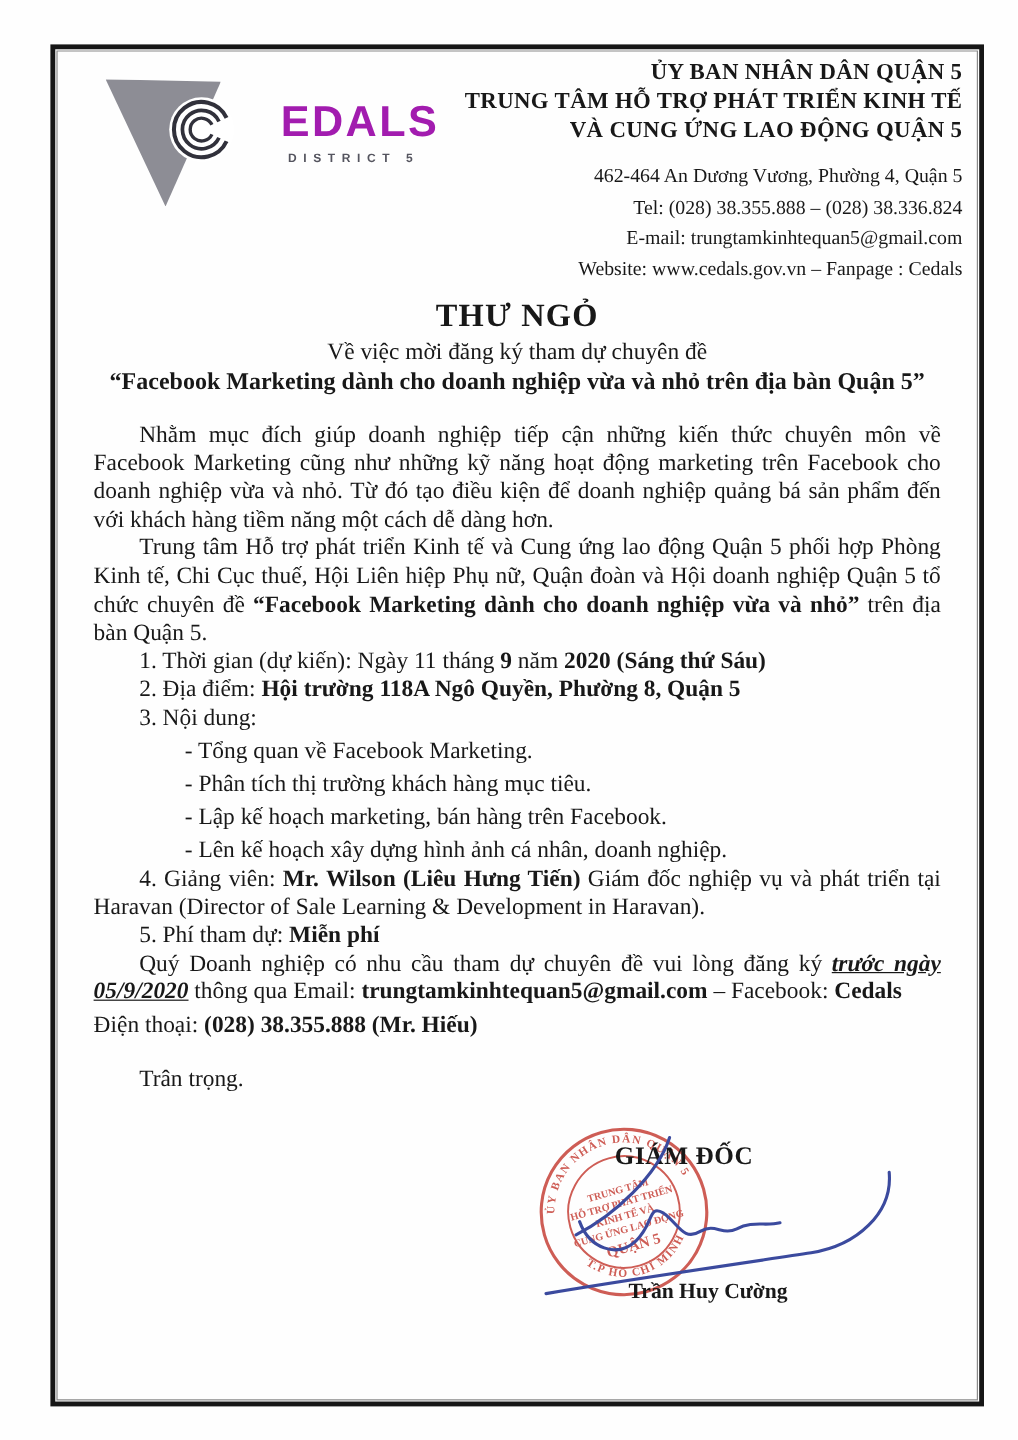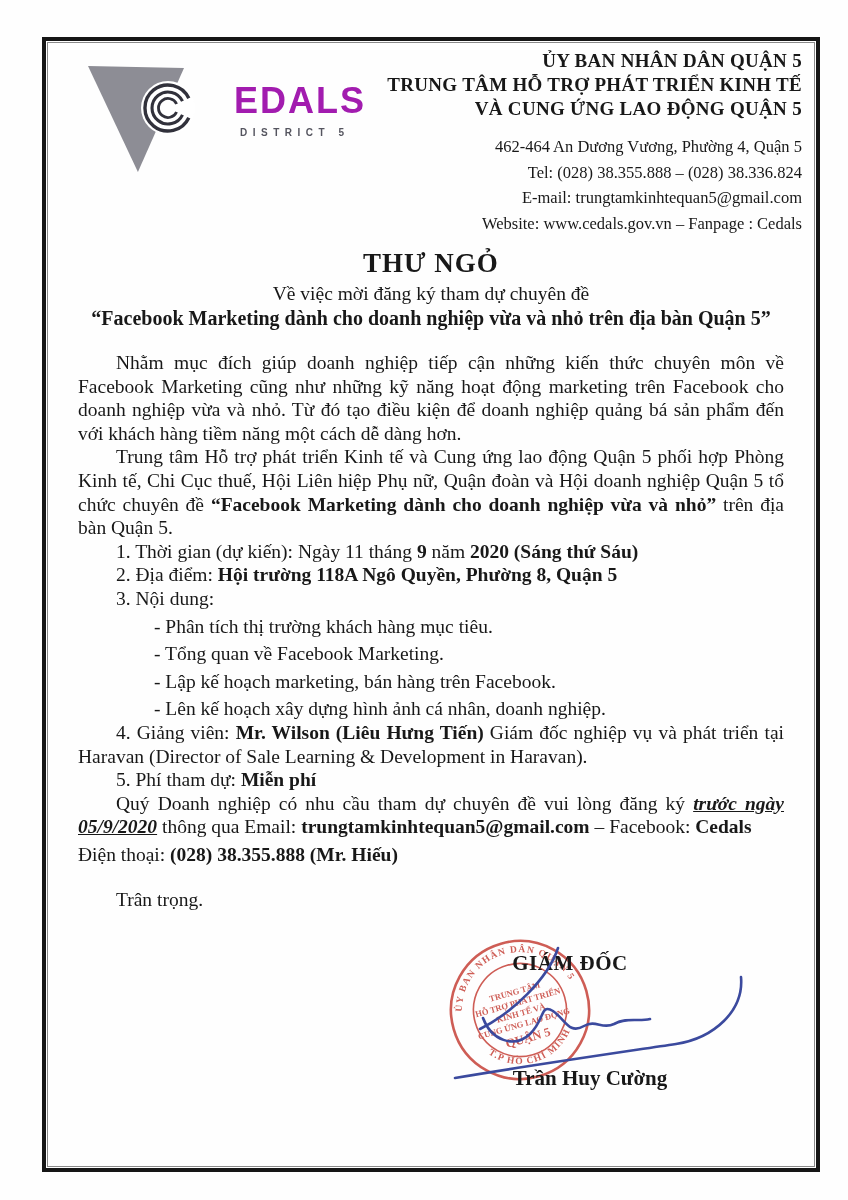--- a/index.html
+++ b/index.html
@@ -39,21 +39,21 @@
   .body-col p { margin:0; text-align:justify; text-indent:38px; }
   .mt { margin-top:6px; }
   .list-item { margin-top:4px; }
   .sub-item { text-indent:76px !important; margin-top:4px !important; }
   .phone-line { text-align:left; text-indent:0 !important; margin-top:4px !important; }
   .regards { margin-top:22px !important; }
   
   .sign-title { position:absolute; left:424px; top:910px; width:200px; text-align:center;
                 font-size:21px; font-weight:bold; letter-spacing:0.5px; }
   .sign-name  { position:absolute; left:404px; top:1025px; width:280px; text-align:center;
-                font-size:21px; font-weight:bold; }
+                font-size:18px; font-weight:bold; }
   .stamp { position:absolute; left:399px; top:894px; width:150px; height:150px; opacity:0.82; }
   .sig-strokes { position:absolute; left:400px; top:900px; }
 </style>
 </head>
 <body>
 
 <div class="page">
   <div class="frame">
 
     <div class="logo">
@@ -85,22 +85,22 @@
       <div class="doc-sub">Về việc mời đăng ký tham dự chuyên đề</div>
       <div class="doc-subject">“Facebook Marketing dành cho doanh nghiệp vừa và nhỏ trên địa bàn Quận 5”</div>
     </div>
 
     <div class="body-col">
       <p>Nhằm mục đích giúp doanh nghiệp tiếp cận những kiến thức chuyên môn về Facebook Marketing cũng như những kỹ năng hoạt động marketing trên Facebook cho doanh nghiệp vừa và nhỏ. Từ đó tạo điều kiện để doanh nghiệp quảng bá sản phẩm đến với khách hàng tiềm năng một cách dễ dàng hơn.</p>
       <p class="mt"><span>Trung tâm Hỗ trợ phát triển Kinh tế và Cung ứng lao động Quận 5 phối hợp Phòng Kinh tế, Chi Cục thuế, Hội Liên hiệp Phụ nữ, Quận đoàn và Hội doanh nghiệp Quận 5 tổ chức chuyên đề </span><span style="font-weight: bold;">“Facebook Marketing dành cho doanh nghiệp vừa và nhỏ”</span><span> trên địa bàn Quận 5.</span></p>
       <p class="list-item"><span>1. Thời gian (dự kiến): Ngày </span><span style="font-weight: normal;">11</span><span> tháng </span><span style="font-weight: bold;">9</span><span> năm </span><span style="font-weight: bold;">2020 (Sáng thứ Sáu)</span></p>
       <p class="list-item"><span>2. Địa điểm: </span><span style="font-weight: bold;">Hội trường 118A Ngô Quyền, Phường 8, Quận 5</span></p>
       <p class="list-item">3. Nội dung:</p>
+      <p class="sub-item">- Tổng quan về Facebook Marketing.</p>
       <p class="sub-item">- Phân tích thị trường khách hàng mục tiêu.</p>
-      <p class="sub-item">- Tổng quan về Facebook Marketing.</p>
       <p class="sub-item">- Lập kế hoạch marketing, bán hàng trên Facebook.</p>
       <p class="sub-item">- Lên kế hoạch xây dựng hình ảnh cá nhân, doanh nghiệp.</p>
       <p class="list-item"><span>4. Giảng viên: </span><span style="font-weight: bold;">Mr. Wilson (Liêu Hưng Tiến)</span><span> Giám đốc nghiệp vụ và phát triển tại Haravan (Director of Sale Learning &amp; Development in Haravan).</span></p>
       <p class="list-item"><span>5. Phí tham dự: </span><span style="font-weight: bold;">Miễn phí</span></p>
       <p class="mt"><span>Quý Doanh nghiệp có nhu cầu tham dự chuyên đề vui lòng đăng ký </span><span style="font-weight: bold; font-style: italic; text-decoration: underline;">trước ngày 05/9/2020</span><span> thông qua Email: </span><span style="font-weight: bold;">trungtamkinhtequan5@gmail.com</span><span>  – Facebook: </span><span style="font-weight: bold;">Cedals</span></p>
       <p class="phone-line"><span>Điện thoại: </span><span style="font-weight: bold;">(028) 38.355.888  (Mr. Hiếu)</span></p>
       <p class="regards">Trân trọng.</p>
     </div>
 
     <svg class="stamp" width="150" height="150" viewBox="0 0 150 150">

